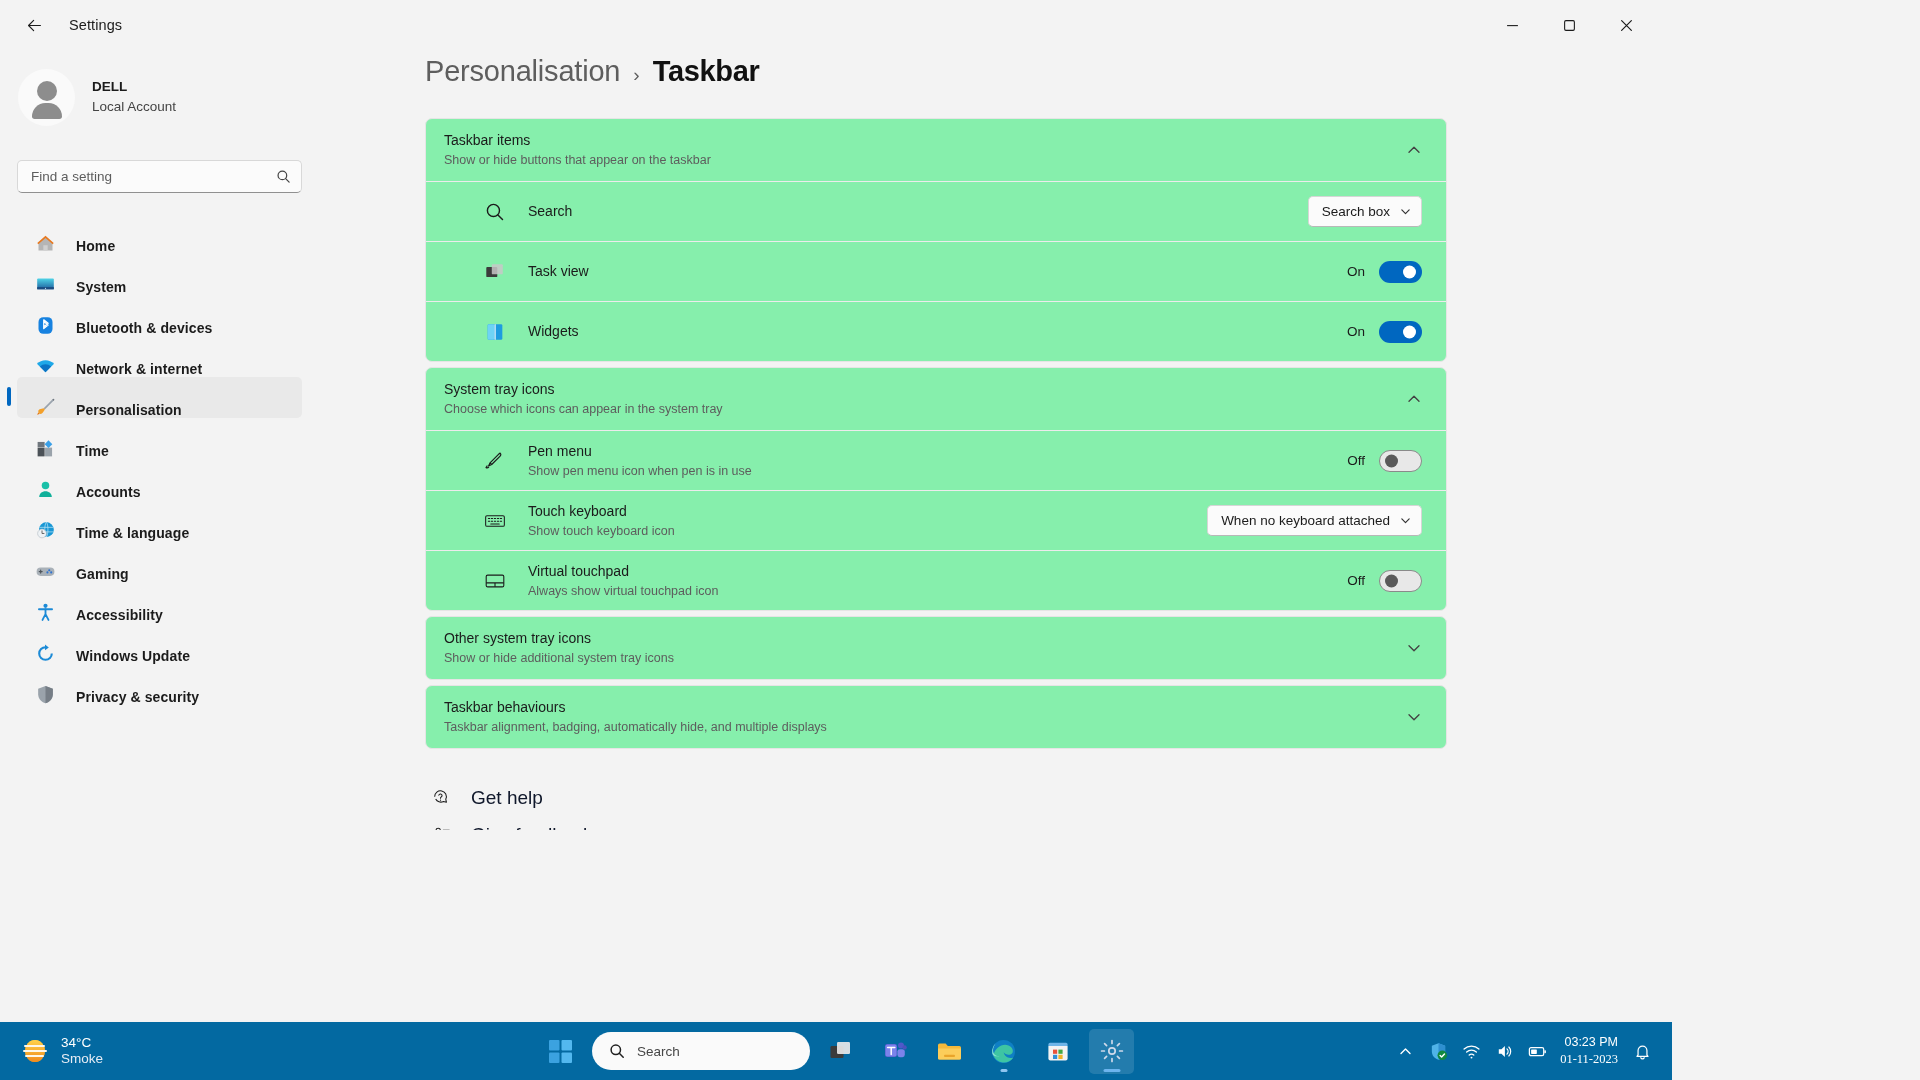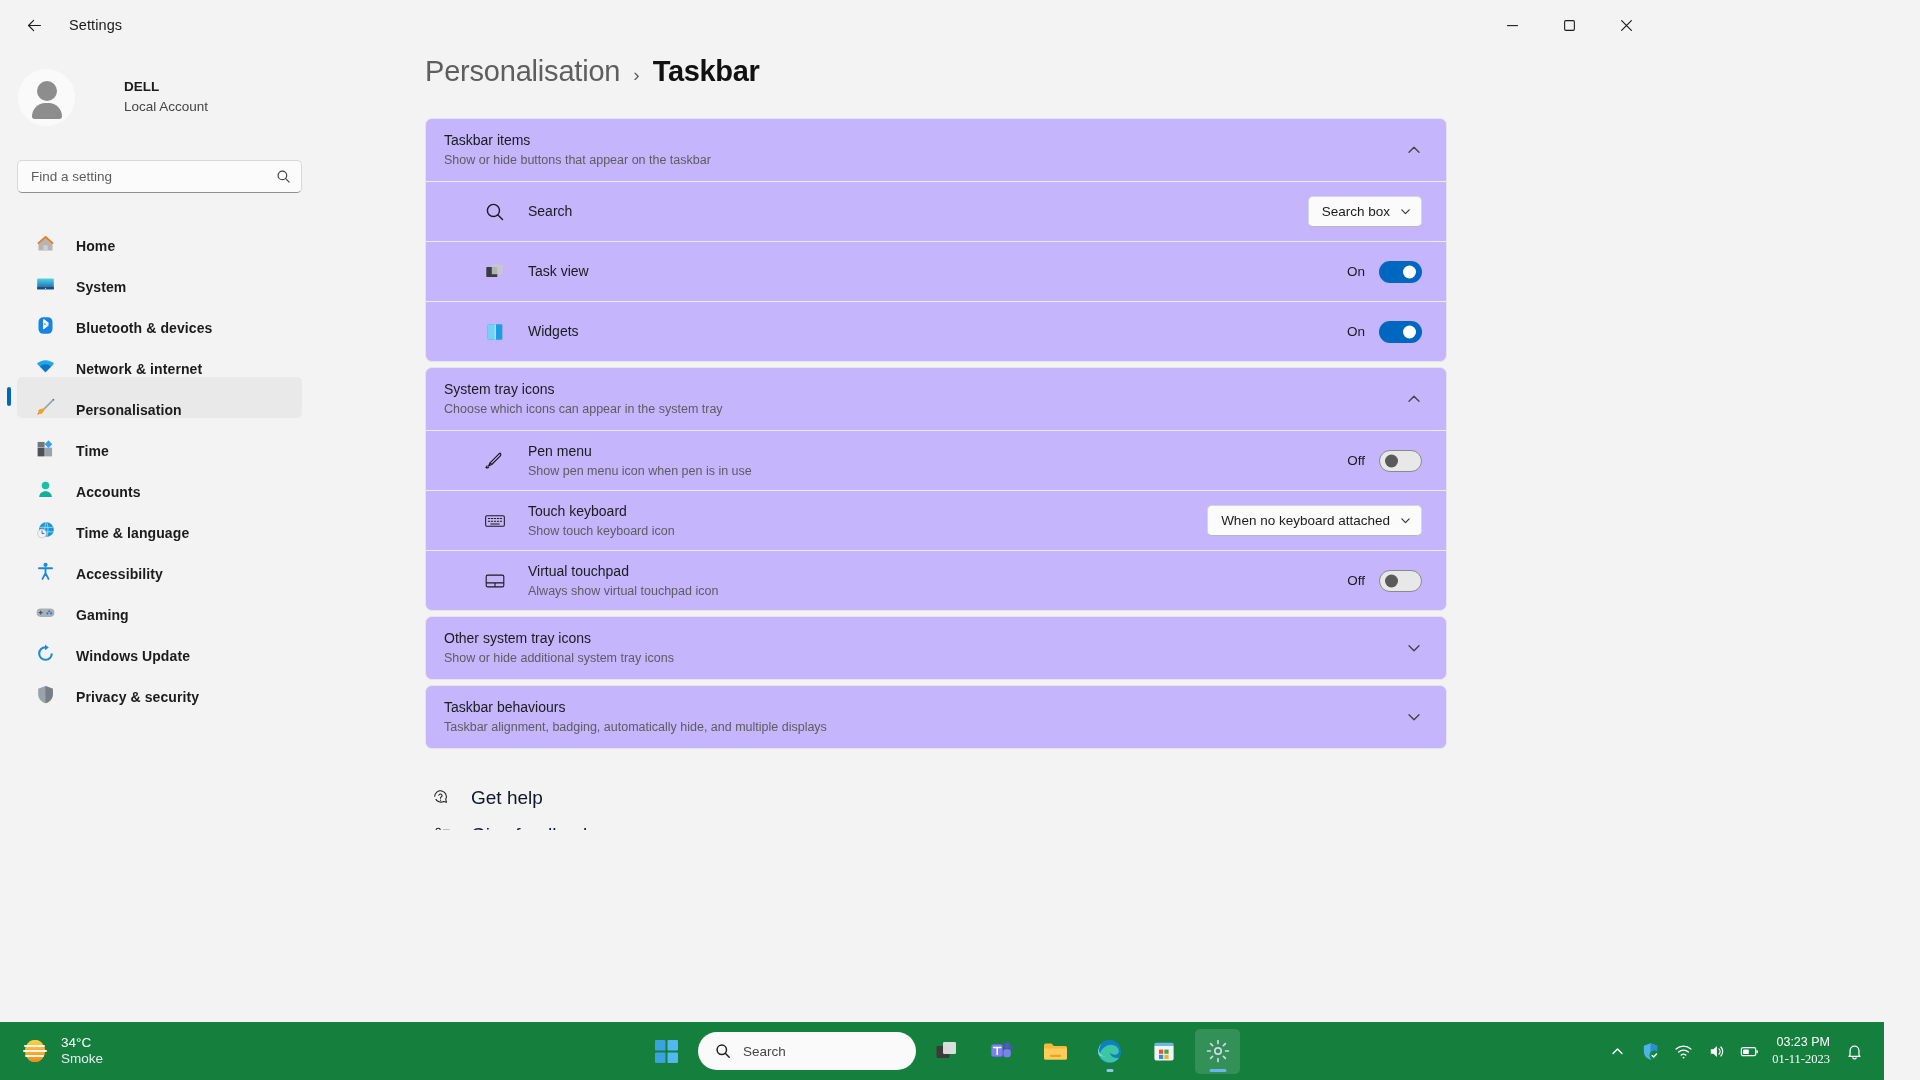--- a/index.html
+++ b/index.html
@@ -31,21 +31,21 @@
     width: 57px; height: 50px; display: flex; align-items: center; justify-content: center;
     color: #1b1b1b;
   }
   .winbtn svg { width: 13px; height: 13px; }
 
   
   .sidebar {
     position: absolute; top: 50px; left: 0; width: 322px; height: 780px;
   }
   .account {
-    display: flex; align-items: center; padding: 8px 0 0 18px; height: 86px; gap: 32px;
+    display: flex; align-items: center; padding: 8px 0 0 18px; height: 86px;
   }
   .avatar {
     width: 57px; height: 57px; border-radius: 50%; background: #fafafa;
     position: relative; flex: 0 0 57px;
   }
   .avatar .head {
     position: absolute; width: 20px; height: 20px; border-radius: 50%;
     background: #8d8d8d; left: 18.5px; top: 12px;
   }
   .avatar .body {
@@ -94,21 +94,21 @@
   }
   .breadcrumb {
     margin: 5px 0 0 103px; display: flex; align-items: baseline; gap: 13px;
   }
   .crumb-parent { font-size: 29px; color: #5e5e5e; letter-spacing: -.2px; }
   .crumb-sep { font-size: 19px; color: #5e5e5e; }
   .crumb-current { font-size: 29px; color: #111; font-weight: bold; letter-spacing: -.3px; }
 
   .card {
     margin: 0 0 0 103px; width: 1022px;
-    background: #c4b5fd; border: 1px solid #e5e5e5; border-radius: 7px;
+    background: #86efac; border: 1px solid #e5e5e5; border-radius: 7px;
     overflow: hidden;
   }
   .card + .card { margin-top: 5px; }
   #card-taskbar-items { margin-top: 30px; }
 
   .group-header {
     display: flex; align-items: center; padding: 0 24px 0 18px; height: 62px;
   }
   .group-texts { flex: 1; }
   .group-title { font-size: 14px; color: #1b1b1b; line-height: 19px; }
@@ -155,22 +155,22 @@
   .toggle.off .knob { left: 5px; background: #5a5a5a; }
 
   
   .footer { margin: 30px 0 0 103px; }
   .flink { display: flex; align-items: center; height: 37px; gap: 18px; padding-left: 6px; }
   .flink .ficon { width: 22px; height: 22px; display: flex; align-items: center; justify-content: center; color: #1b1b1b; }
   .flink .flabel { font-size: 19px; color: #0f172a; }
 
   
   .taskbar {
-    position: absolute; left: 0; bottom: 0; width: 1884px; height: 58px;
-    background: #15803d; display: flex; align-items: center;
+    position: absolute; left: 0; bottom: 0; width: 1672px; height: 58px;
+    background: #0369a1; display: flex; align-items: center;
   }
   .tb-weather { display: flex; align-items: center; margin-left: 20px; gap: 11px; }
   .tb-weather .wtexts { line-height: 16px; }
   .tb-weather .wtemp { font-size: 13.5px; color: #fff; }
   .tb-weather .wdesc { font-size: 13.5px; color: #e6ecf5; }
   .tb-center {
     position: absolute; left: 50%; transform: translateX(-50%);
     display: flex; align-items: center; gap: 9px;
   }
   .tb-btn {
@@ -336,38 +336,38 @@
               <path d="M4.9 8.4h16.2M4.9 13.6h16.2M13 2.6c2.4 2.4 2.4 14 0 16.8M13 2.6c-2.4 2.4-2.4 14 0 16.8" fill="none" stroke="#bfe6f7" stroke-width=".8"></path>
               <circle cx="8" cy="15.4" r="5" fill="#eef2f5" stroke="#b9c2c9" stroke-width=".8"></circle>
               <path d="M8 12.4v3h2.3" fill="none" stroke="#555" stroke-width="1" stroke-linecap="round"></path>
             </svg>
           </span>
           <span class="navlabel">Time &amp; language</span>
         </div>
         <div class="navitem">
           <span class="navicon">
             <svg width="21" height="21" viewBox="0 0 24 24">
-              <circle cx="12" cy="4.4" r="2.4" fill="#1c8ad6"></circle>
-              <path d="M4.5 8.3h15" stroke="#1c8ad6" stroke-width="2.1" stroke-linecap="round"></path>
-              <path d="M12 8.3v5.6M12 13.9l-3.4 6.6M12 13.9l3.4 6.6" stroke="#1c8ad6" stroke-width="2.1" stroke-linecap="round" fill="none"></path>
-            </svg>
-          </span>
-          <span class="navlabel">Accessibility</span>
-        </div>
-        <div class="navitem">
-          <span class="navicon">
-            <svg width="21" height="21" viewBox="0 0 24 24">
               <rect x="1.8" y="7.5" width="20.4" height="9.5" rx="4.7" fill="#a9b1b8"></rect>
               <path d="M6.5 10.4v3.4M4.8 12.1h3.4" stroke="#4d545a" stroke-width="1.3" stroke-linecap="round"></path>
               <circle cx="16.3" cy="10.6" r="1.2" fill="#2f73d0"></circle>
               <circle cx="18.5" cy="13" r="1.2" fill="#2f73d0"></circle>
               <circle cx="14.2" cy="13" r="1.2" fill="#2f73d0"></circle>
             </svg>
           </span>
           <span class="navlabel">Gaming</span>
+        </div>
+        <div class="navitem">
+          <span class="navicon">
+            <svg width="21" height="21" viewBox="0 0 24 24">
+              <circle cx="12" cy="4.4" r="2.4" fill="#1c8ad6"></circle>
+              <path d="M4.5 8.3h15" stroke="#1c8ad6" stroke-width="2.1" stroke-linecap="round"></path>
+              <path d="M12 8.3v5.6M12 13.9l-3.4 6.6M12 13.9l3.4 6.6" stroke="#1c8ad6" stroke-width="2.1" stroke-linecap="round" fill="none"></path>
+            </svg>
+          </span>
+          <span class="navlabel">Accessibility</span>
         </div>
         <div class="navitem">
           <span class="navicon">
             <svg width="21" height="21" viewBox="0 0 24 24">
               <path d="M12 3.6a8.4 8.4 0 108.4 8.4h-2.4A6 6 0 1112 6z" fill="#1c8ad6"></path>
               <path d="M11.4 1.6l4.4 3.4-4.4 3.4z" fill="#1c8ad6"></path>
             </svg>
           </span>
           <span class="navlabel">Windows Update</span>
         </div>

